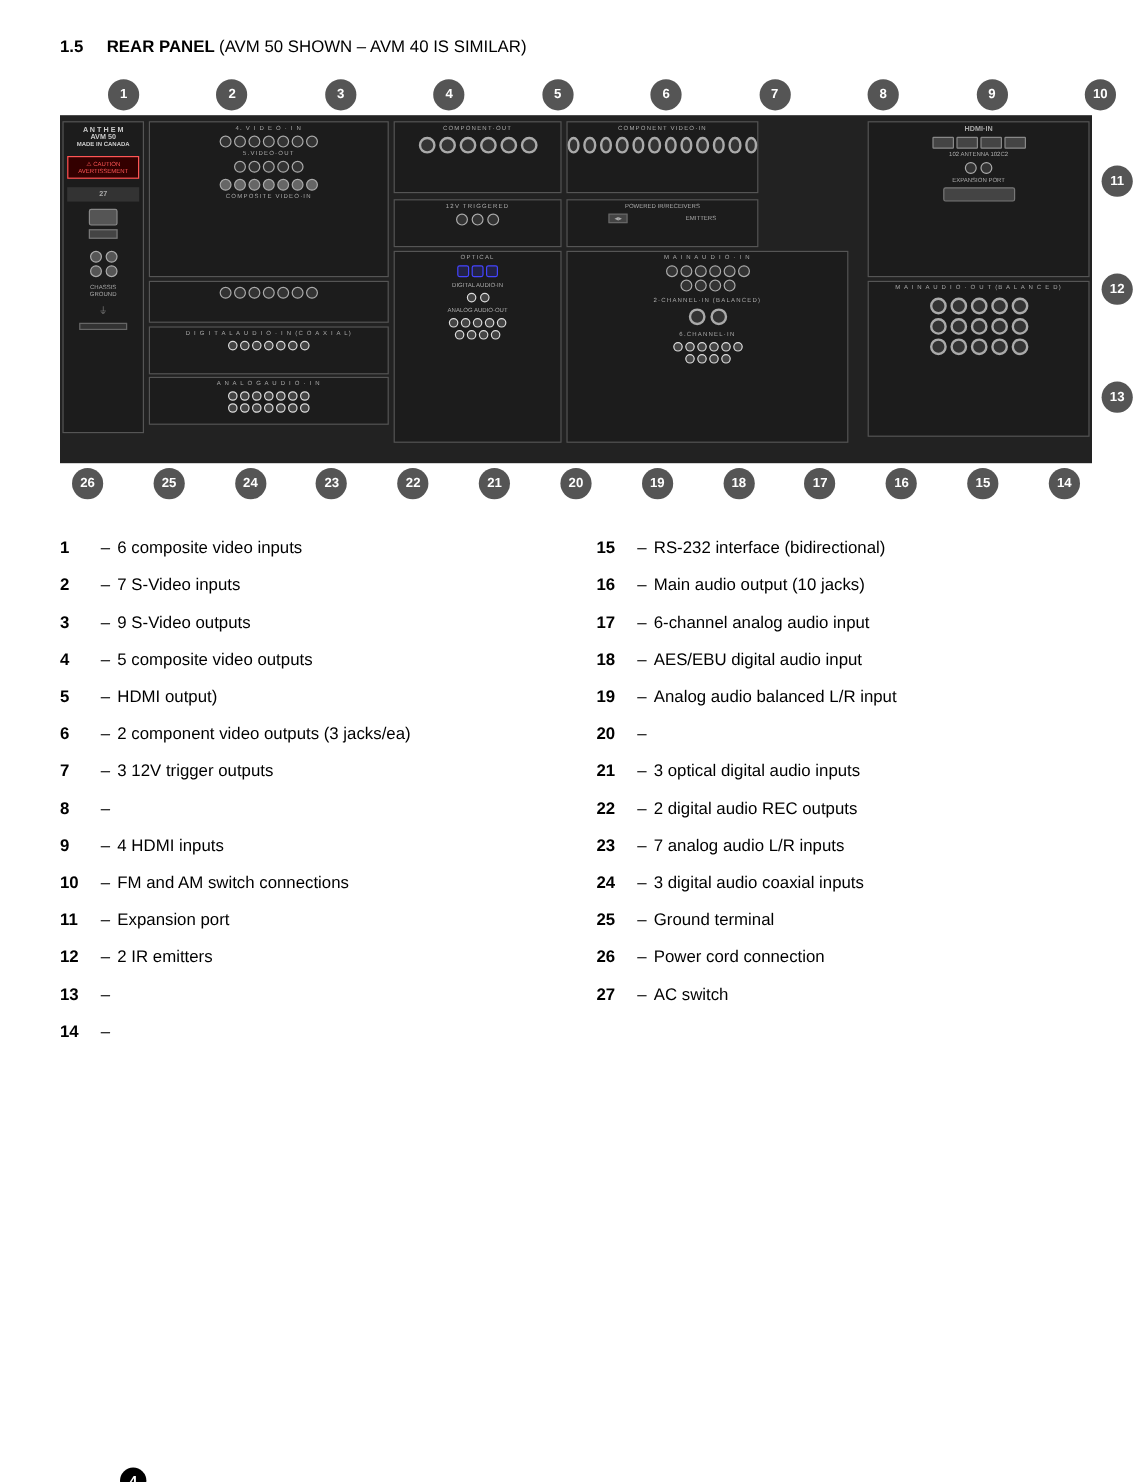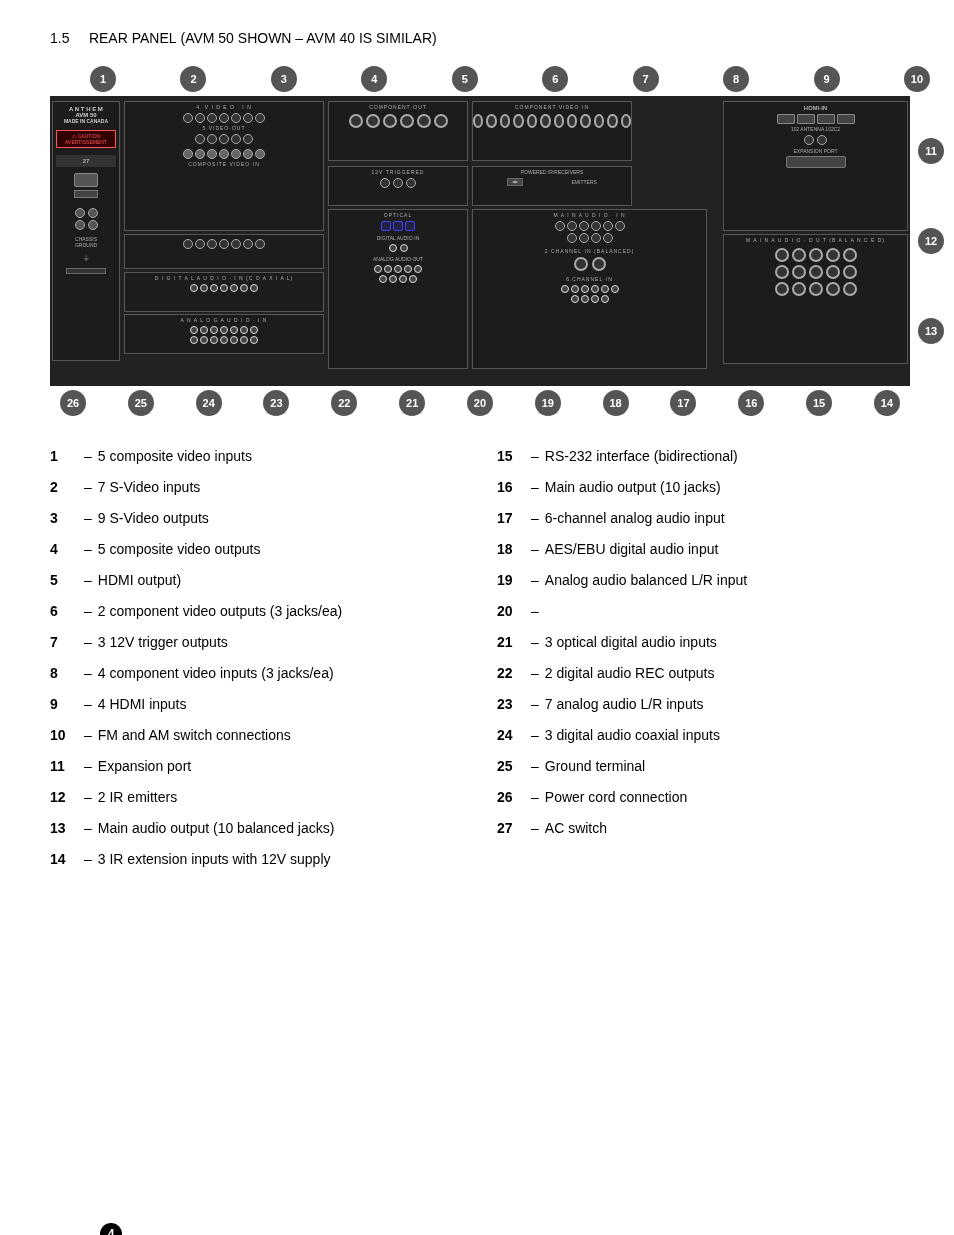--- a/index.html
+++ b/index.html
@@ -26,21 +26,21 @@
       font-size: 22px;
       font-weight: 400;
       letter-spacing: 1px;
     }
     .section-heading {
       font-size: 14px;
       font-weight: bold;
       margin-bottom: 20px;
     }
     .section-heading span {
-      font-weight: 400;
+      font-weight: 700;
       text-transform: uppercase;
     }
     .diagram-numbers-top {
       display: flex;
       justify-content: space-between;
       width: 860px;
       margin: 0 auto 4px auto;
       padding: 0 10px;
     }
     .num-badge {
@@ -453,21 +453,21 @@
       <div class="num-badge">14</div>
     </div>
   </div>
 
   <div class="items-section">
 
     <div class="items-col">
       <div class="item-row">
         <span class="item-num">1</span>
         <span class="item-dash">–</span>
-        <span class="item-text">5 composite video inputs</span>
+        <span class="item-text">6 composite video inputs</span>
       </div>
       <div class="item-row">
         <span class="item-num">2</span>
         <span class="item-dash">–</span>
         <span class="item-text">7 S-Video inputs</span>
       </div>
       <div class="item-row">
         <span class="item-num">3</span>
         <span class="item-dash">–</span>
         <span class="item-text">9 S-Video outputs</span>
@@ -488,21 +488,20 @@
         <span class="item-text">2 component video outputs (3 jacks/ea)</span>
       </div>
       <div class="item-row">
         <span class="item-num">7</span>
         <span class="item-dash">–</span>
         <span class="item-text">3 12V trigger outputs</span>
       </div>
       <div class="item-row">
         <span class="item-num">8</span>
         <span class="item-dash">–</span>
-        <span class="item-text">4 component video inputs (3 jacks/ea)</span>
       </div>
       <div class="item-row">
         <span class="item-num">9</span>
         <span class="item-dash">–</span>
         <span class="item-text">4 HDMI inputs</span>
       </div>
       <div class="item-row">
         <span class="item-num">10</span>
         <span class="item-dash">–</span>
         <span class="item-text">FM and AM switch connections</span>
@@ -513,26 +512,24 @@
         <span class="item-text">Expansion port</span>
       </div>
       <div class="item-row">
         <span class="item-num">12</span>
         <span class="item-dash">–</span>
         <span class="item-text">2 IR emitters</span>
       </div>
       <div class="item-row">
         <span class="item-num">13</span>
         <span class="item-dash">–</span>
-        <span class="item-text">Main audio output (10 balanced jacks)</span>
       </div>
       <div class="item-row">
         <span class="item-num">14</span>
         <span class="item-dash">–</span>
-        <span class="item-text">3 IR extension inputs with 12V supply</span>
       </div>
     </div>
 
     <div class="items-col">
       <div class="item-row">
         <span class="item-num">15</span>
         <span class="item-dash">–</span>
         <span class="item-text">RS-232 interface (bidirectional)</span>
       </div>
       <div class="item-row">

